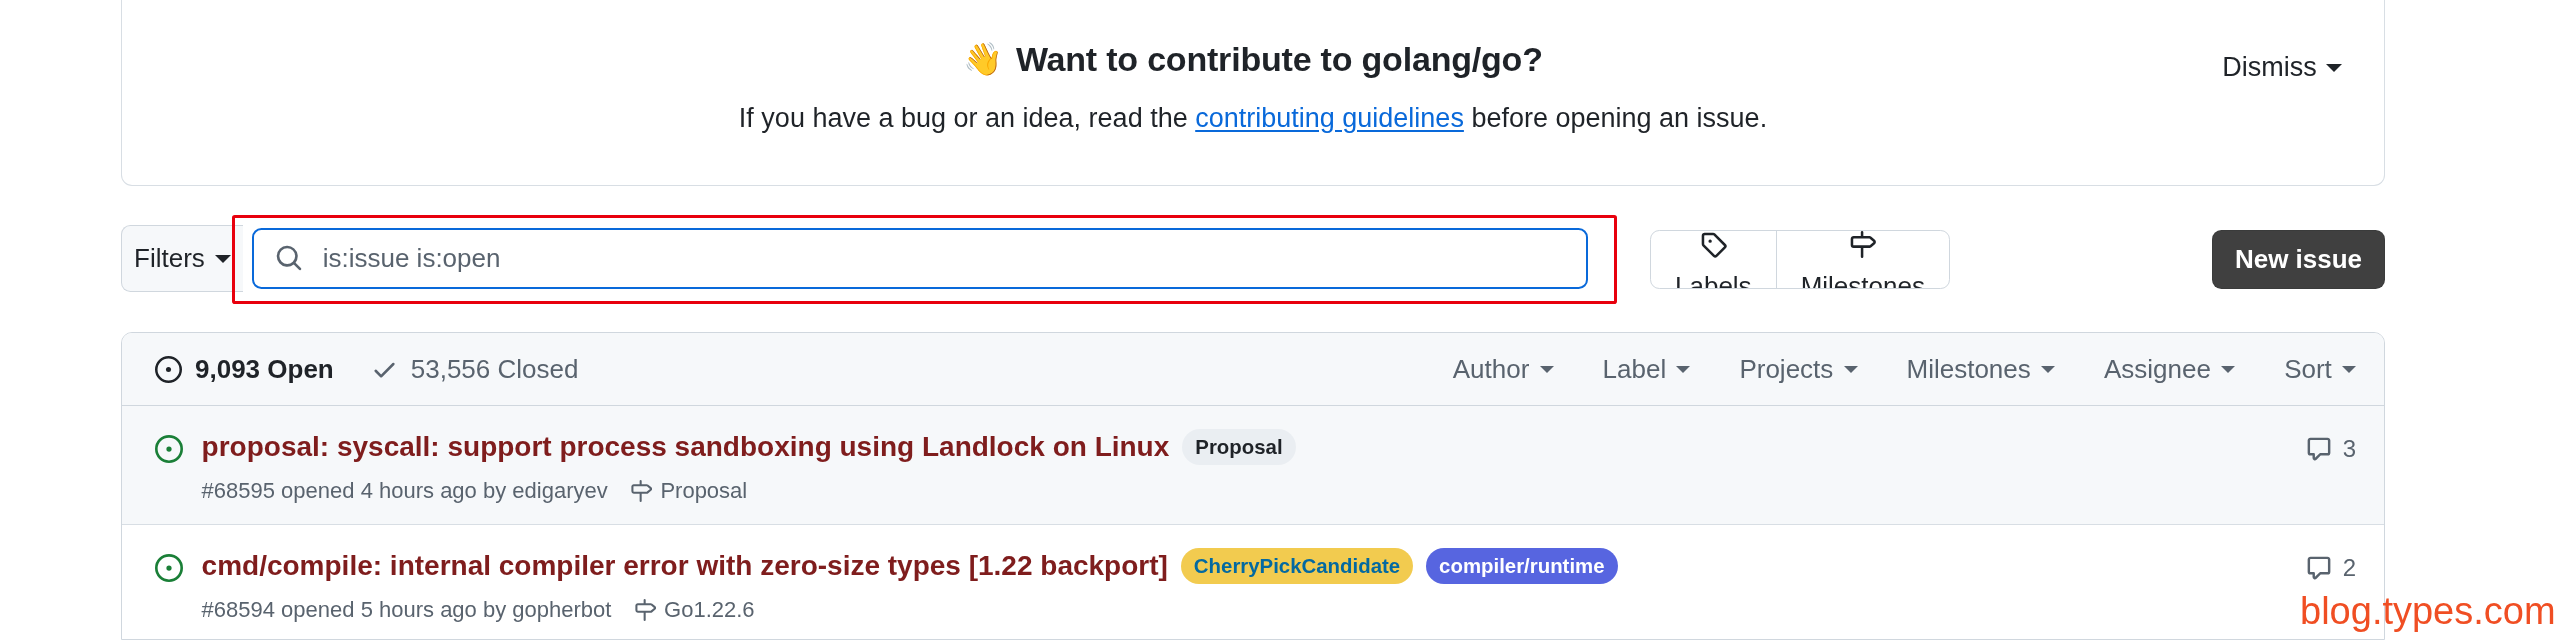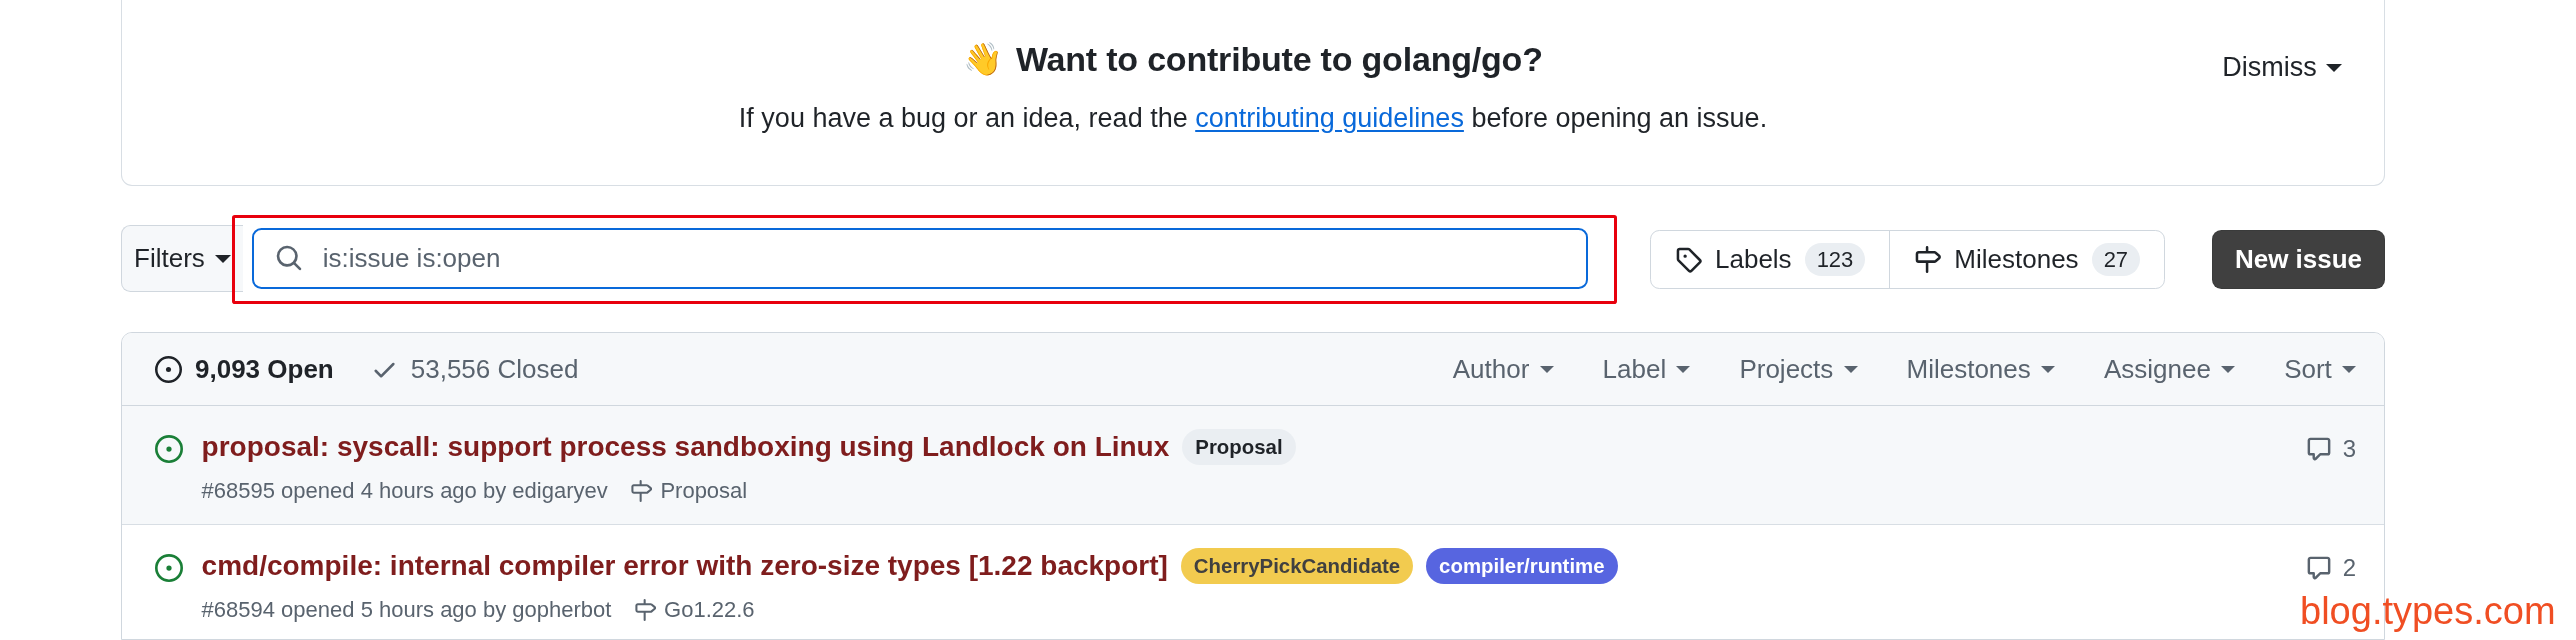--- a/index.html
+++ b/index.html
@@ -150,20 +150,21 @@
     background: #ffffff;
   }
   .lm-item {
     display: flex;
     align-items: center;
     gap: 13px;
     padding: 0 24px;
     font-size: 26px;
     color: #1f2328;
     cursor: pointer;
+    flex-direction: column;
   }
   .lm-item + .lm-item { border-left: 0.9px solid #d0d7de; }
   .count-pill {
     background: #eaeef2;
     color: #1f2328;
     border-radius: 18.6px;
     font-size: 22px;
     padding: 2.8px 12px;
     line-height: 1.25;
   }
@@ -461,21 +462,21 @@
     <div class="issue-row">
       <span class="issue-icon">
         <svg width="28" height="28" viewBox="0 0 16 16" fill="#1a7f37" aria-hidden="true">
           <path d="M8 9.5a1.5 1.5 0 1 0 0-3 1.5 1.5 0 0 0 0 3Z"></path>
           <path d="M8 0a8 8 0 1 1 0 16A8 8 0 0 1 8 0ZM1.5 8a6.5 6.5 0 1 0 13 0 6.5 6.5 0 0 0-13 0Z"></path>
         </svg>
       </span>
       <div class="issue-main">
         <div class="issue-title-line">
           <span class="issue-title">cmd/compile: internal compiler error with zero-size types [1.22 backport]</span>
-          <span class="label-chip" style="background:#f2cb4f;color:#404040;">CherryPickCandidate</span>
+          <span class="label-chip" style="background:#f2cb4f;color:#0369a1;">CherryPickCandidate</span>
           <span class="label-chip" style="background:#5765e0;color:#ffffff;">compiler/runtime</span>
         </div>
         <div class="issue-meta">
           <span>#68594 opened 5 hours ago by gopherbot</span>
           <span class="meta-milestone">
             <span>
               <svg width="22" height="22" viewBox="0 0 16 16" fill="#59636e" aria-hidden="true">
                 <path d="M7.75 0a.75.75 0 0 1 .75.75V3h3.634c.414 0 .814.147 1.13.414l2.07 1.75a1.75 1.75 0 0 1 0 2.672l-2.07 1.75a1.75 1.75 0 0 1-1.13.414H8.5v5.25a.75.75 0 0 1-1.5 0V10H2.75A1.75 1.75 0 0 1 1 8.25v-3.5C1 3.784 1.784 3 2.75 3H7V.75A.75.75 0 0 1 7.75 0ZM2.5 4.75v3.5c0 .138.112.25.25.25h9.384a.25.25 0 0 0 .161-.06l2.07-1.75a.25.25 0 0 0 0-.38l-2.07-1.75a.25.25 0 0 0-.161-.06H2.75a.25.25 0 0 0-.25.25Z"></path>
               </svg>
             </span>

